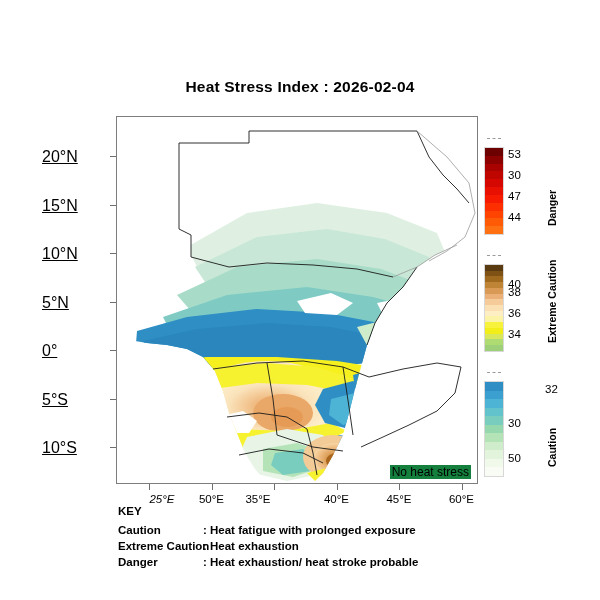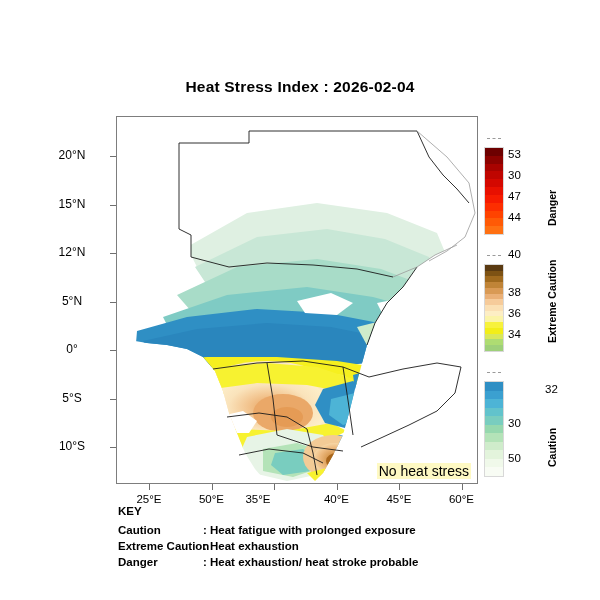--- a/index.html
+++ b/index.html
@@ -9,28 +9,28 @@
 
   .title{position:absolute;left:0;top:78px;width:600px;text-align:center;
          font-size:15.5px;font-weight:bold;letter-spacing:.2px;}
 
   
   .panel{position:absolute;left:116px;top:116px;width:362px;height:368px;
          border:1.4px solid #7d7d7d;box-sizing:border-box;background:#fff;
          overflow:hidden;}
   .panel svg{position:absolute;left:0;top:0;}
 
-  .nohs{position:absolute;right:6px;bottom:4px;font-size:14px;
-        background:#fef9c3;padding:0 2px;}
+  .nohs{position:absolute;right:6px;bottom:4px;font-size:12px;
+        background:#15803d;padding:0 2px;}
 
   
   .tickx{position:absolute;width:0;border-left:1.1px solid #6f6f6f;height:6px;}
   .ticky{position:absolute;height:0;border-top:1.1px solid #6f6f6f;width:6px;}
   .xlab{position:absolute;font-size:11.5px;text-align:center;width:60px;}
-  .ylab{position:absolute;font-size:12px;text-align:center;width:60px;}
+  .ylab{position:absolute;font-size:16px;text-align:left;width:60px;text-decoration:underline;}
 
   
   .cbseg{position:absolute;left:484px;width:20px;border:1px solid #d8d8d8;
          box-sizing:border-box;}
   .cbsep{position:absolute;left:487px;width:14px;height:0;
          border-top:1.4px dashed #9a9a9a;}
   .cbnum{position:absolute;left:508px;font-size:11.5px;}
   .cbrot{position:absolute;font-size:10.5px;font-weight:bold;
          transform-origin:left top;transform:rotate(-90deg);white-space:nowrap;}
 
@@ -170,37 +170,37 @@
       <g fill="none" stroke="#9b9b9b" stroke-width="0.8">
         <path d="M300,14 L330,40 L352,66 L358,96 L348,120 L330,134 L312,144"></path>
         <path d="M276,160 L300,150 L318,138 L340,128"></path>
       </g>
     </svg>
     <div class="nohs">No heat stress</div>
   </div>
 
   <div id="axes">
       <div class="tickx" style="left: 149px; top: 484px;"></div>
-      <div class="xlab" style="left: 119px; top: 493px;">25°E</div>
+      <div class="xlab" style="left: 132px; top: 493px; font-style: italic;">25°E</div>
       <div class="tickx" style="left: 211.5px; top: 484px;"></div>
       <div class="xlab" style="left: 181.5px; top: 493px;">50°E</div>
       <div class="tickx" style="left: 274px; top: 484px;"></div>
       <div class="xlab" style="left: 228px; top: 493px;">35°E</div>
       <div class="tickx" style="left: 336.5px; top: 484px;"></div>
       <div class="xlab" style="left: 306.5px; top: 493px;">40°E</div>
       <div class="tickx" style="left: 399px; top: 484px;"></div>
       <div class="xlab" style="left: 369px; top: 493px;">45°E</div>
       <div class="tickx" style="left: 461.5px; top: 484px;"></div>
       <div class="xlab" style="left: 431.5px; top: 493px;">60°E</div>
       <div class="ticky" style="left: 110px; top: 156px;"></div>
       <div class="ylab" style="left: 42px; top: 148px;">20°N</div>
       <div class="ticky" style="left: 110px; top: 204.5px;"></div>
       <div class="ylab" style="left: 42px; top: 196.5px;">15°N</div>
       <div class="ticky" style="left: 110px; top: 253px;"></div>
-      <div class="ylab" style="left: 42px; top: 245px;">12°N</div>
+      <div class="ylab" style="left: 42px; top: 245px;">10°N</div>
       <div class="ticky" style="left: 110px; top: 301.5px;"></div>
       <div class="ylab" style="left: 42px; top: 293.5px;">5°N</div>
       <div class="ticky" style="left: 110px; top: 350px;"></div>
       <div class="ylab" style="left: 42px; top: 342px;">0°</div>
       <div class="ticky" style="left: 110px; top: 398.5px;"></div>
       <div class="ylab" style="left: 42px; top: 390.5px;">5°S</div>
       <div class="ticky" style="left: 110px; top: 447px;"></div>
       <div class="ylab" style="left: 42px; top: 439px;">10°S</div>
     </div>
   <div id="cbar">
@@ -234,21 +234,21 @@
         <div style="width: 100%; height: 6.66667%; background: rgb(251, 224, 180);"></div>
         <div style="width: 100%; height: 6.66667%; background: rgb(253, 238, 196);"></div>
         <div style="width: 100%; height: 6.66667%; background: rgb(251, 244, 168);"></div>
         <div style="width: 100%; height: 6.66667%; background: rgb(247, 242, 60);"></div>
         <div style="width: 100%; height: 6.66667%; background: rgb(242, 238, 25);"></div>
         <div style="width: 100%; height: 6.66667%; background: rgb(217, 232, 90);"></div>
         <div style="width: 100%; height: 6.66667%; background: rgb(174, 220, 114);"></div>
         <div style="width: 100%; height: 6.66667%; background: rgb(158, 208, 122);"></div>
       </div>
       <div class="cbsep" style="top: 255px;"></div>
-      <div class="cbnum" style="top: 248px;">40</div>
+      <div class="cbnum" style="top: 278px;">40</div>
       <div class="cbnum" style="top: 285.92px;">38</div>
       <div class="cbnum" style="top: 307.04px;">36</div>
       <div class="cbnum" style="top: 328.16px;">34</div>
       <div class="cbrot" style="left: 546px; top: 343.2px;">Extreme Caution</div>
       <div class="cbseg" style="top: 381px; height: 96px;">
         <div style="width: 100%; height: 9.09091%; background: rgb(47, 143, 196);"></div>
         <div style="width: 100%; height: 9.09091%; background: rgb(59, 160, 208);"></div>
         <div style="width: 100%; height: 9.09091%; background: rgb(77, 180, 214);"></div>
         <div style="width: 100%; height: 9.09091%; background: rgb(98, 195, 204);"></div>
         <div style="width: 100%; height: 9.09091%; background: rgb(121, 205, 191);"></div>

